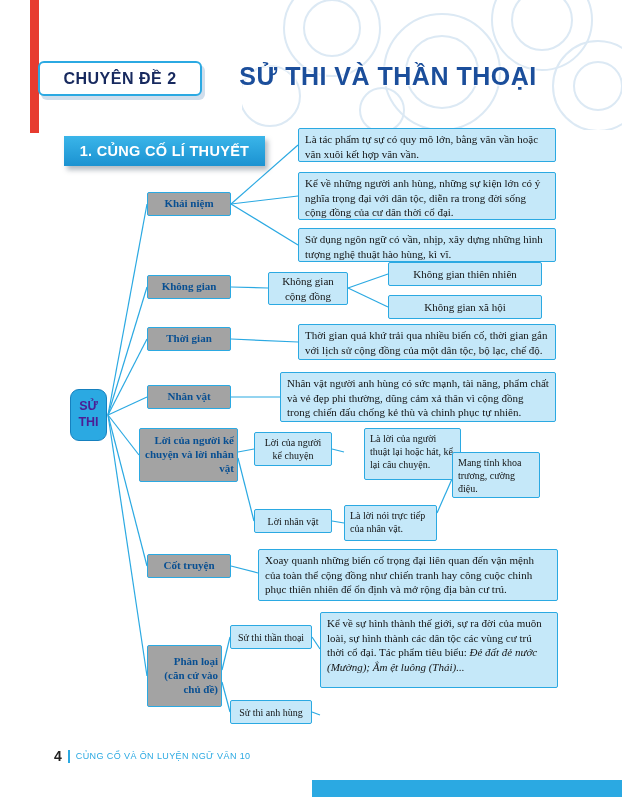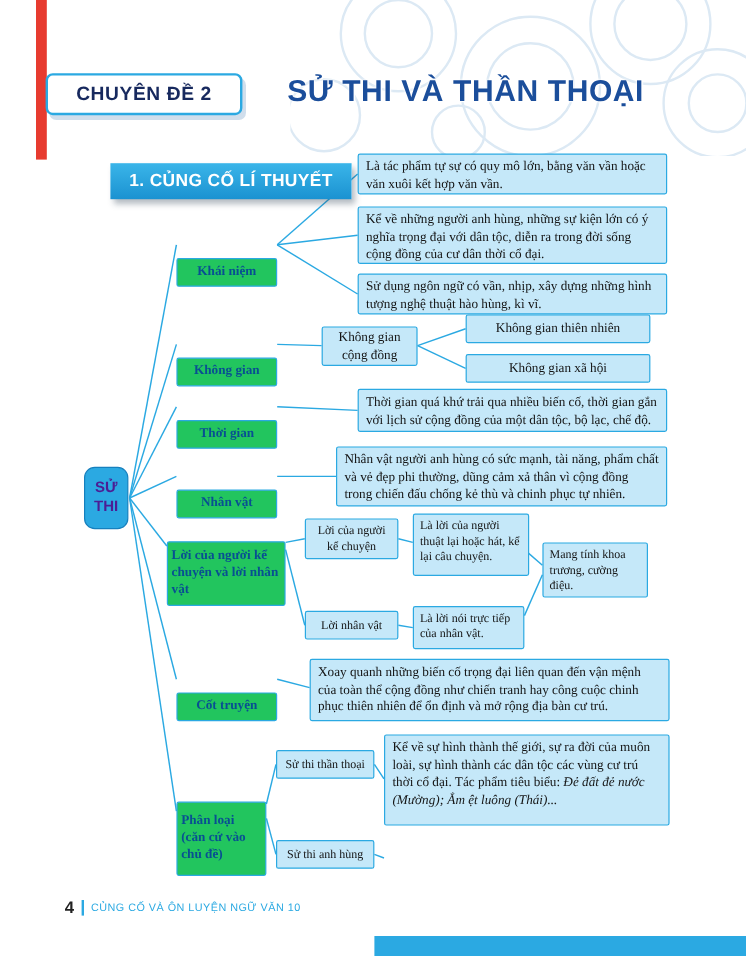--- a/index.html
+++ b/index.html
@@ -17,32 +17,32 @@
     display:flex; align-items:center; justify-content:center; z-index:2;
     font-family:"Liberation Sans",sans-serif; font-weight:bold; font-size:16px; color:#17295E; letter-spacing:.5px; }
 
   .title { position:absolute; left:218px; top:62px; width:340px; z-index:2;
     font-family:"Liberation Sans",sans-serif; font-weight:bold; font-size:25px; color:#1B4E9B;
     text-align:center; letter-spacing:.5px; text-shadow:0 0 3px #fff,0 0 3px #fff,1px 1px 0 #fff; }
 
   .section-box { position:absolute; left:64px; top:136px; width:201px; height:30px; z-index:2;
     background:linear-gradient(180deg,#3AB5E9,#1B92D1); box-shadow:3px 4px 5px rgba(40,60,80,.35);
     display:flex; align-items:center; justify-content:center; color:#fff;
-    font-family:"Liberation Sans",sans-serif; font-weight:bold; font-size:14.5px; letter-spacing:.3px;margin-left:28px; }
+    font-family:"Liberation Sans",sans-serif; font-weight:bold; font-size:14.5px; letter-spacing:.3px; }
 
   .wires { position:absolute; left:0; top:0; z-index:1; pointer-events:none; }
 
   .root { position:absolute; left:70px; top:389px; width:37px; height:52px; z-index:2;
     background:#2BA9E2; border:1.5px solid #1680BE; border-radius:9px; color:#4c1d95;
     font-family:"Liberation Sans",sans-serif; font-weight:bold; font-size:12.5px;
     display:flex; align-items:center; justify-content:center; text-align:center; line-height:1.25; }
 
-  .lbox { position:absolute; z-index:2; background:#22c55e; border:1.3px solid #2BA9E2; border-radius:2px;
+  .lbox { position:absolute; z-index:2; background:#a3a3a3; border:1.3px solid #2BA9E2; border-radius:2px;
     color:#084F92; font-weight:bold; font-size:11px; line-height:1.25;
-    display:flex; align-items:center; justify-content:center; text-align:left; padding:2px 3px;margin-top:23px; }
+    display:flex; align-items:center; justify-content:center; text-align:right; padding:2px 3px; }
 
   .cbox { position:absolute; z-index:2; background:#C5E8F9; border:1.3px solid #2BA9E2; border-radius:2px;
     color:#141414; font-size:11px; line-height:1.32; padding:3px 6px; }
   .cbox.small { font-size:10px; line-height:1.3; padding:3px 5px; }
   .cbox.center { display:flex; align-items:center; justify-content:center; text-align:center; }
   .cbox i { font-style:italic; }
 
   .footer { position:absolute; left:54px; top:748px; display:flex; align-items:center; gap:6px; z-index:2; }
   .pagenum { font-family:"Liberation Sans",sans-serif; font-weight:bold; font-size:14px; color:#222; }
   .fdiv { width:2px; height:13px; background:#2BA9E2; }
@@ -130,21 +130,21 @@
   <div class="cbox center" style="left:388px;top:295px;width:154px;height:24px">Không gian xã hội</div>
 
   <div class="lbox" style="left:147px;top:327px;width:84px;height:24px">Thời gian</div>
   <div class="cbox" style="left:298px;top:324px;width:258px;height:36px">Thời gian quá khứ trải qua nhiều biến cố, thời gian gắn với lịch sử cộng đồng của một dân tộc, bộ lạc, chế độ.</div>
 
   <div class="lbox" style="left:147px;top:385px;width:84px;height:24px">Nhân vật</div>
   <div class="cbox" style="left:280px;top:372px;width:276px;height:50px">Nhân vật người anh hùng có sức mạnh, tài năng, phẩm chất và vẻ đẹp phi thường, dũng cảm xả thân vì cộng đồng trong chiến đấu chống kẻ thù và chinh phục tự nhiên.</div>
 
   <div class="lbox" style="left:139px;top:428px;width:99px;height:54px">Lời của người kể chuyện và lời nhân vật</div>
   <div class="cbox center small" style="left:254px;top:432px;width:78px;height:34px;color:#141414">Lời của người kể chuyện</div>
-  <div class="cbox small" style="left:344px;top:428px;width:97px;height:52px">Là lời của người thuật lại hoặc hát, kể lại câu chuyện.</div>
+  <div class="cbox small" style="left:364px;top:428px;width:97px;height:52px">Là lời của người thuật lại hoặc hát, kể lại câu chuyện.</div>
   <div class="cbox small" style="left:452px;top:452px;width:88px;height:46px">Mang tính khoa trương, cường điệu.</div>
   <div class="cbox center small" style="left:254px;top:509px;width:78px;height:24px;color:#141414">Lời nhân vật</div>
   <div class="cbox small" style="left:344px;top:505px;width:93px;height:36px">Là lời nói trực tiếp của nhân vật.</div>
 
   <div class="lbox" style="left:147px;top:554px;width:84px;height:24px">Cốt truyện</div>
   <div class="cbox" style="left:258px;top:549px;width:300px;height:52px">Xoay quanh những biến cố trọng đại liên quan đến vận mệnh của toàn thể cộng đồng như chiến tranh hay công cuộc chinh phục thiên nhiên để ổn định và mở rộng địa bàn cư trú.</div>
 
   <div class="lbox" style="left:147px;top:645px;width:75px;height:62px">Phân loại (căn cứ vào chủ đề)</div>
   <div class="cbox center small" style="left:230px;top:625px;width:82px;height:24px;color:#141414">Sử thi thần thoại</div>
   <div class="cbox" style="left:320px;top:612px;width:238px;height:76px">

